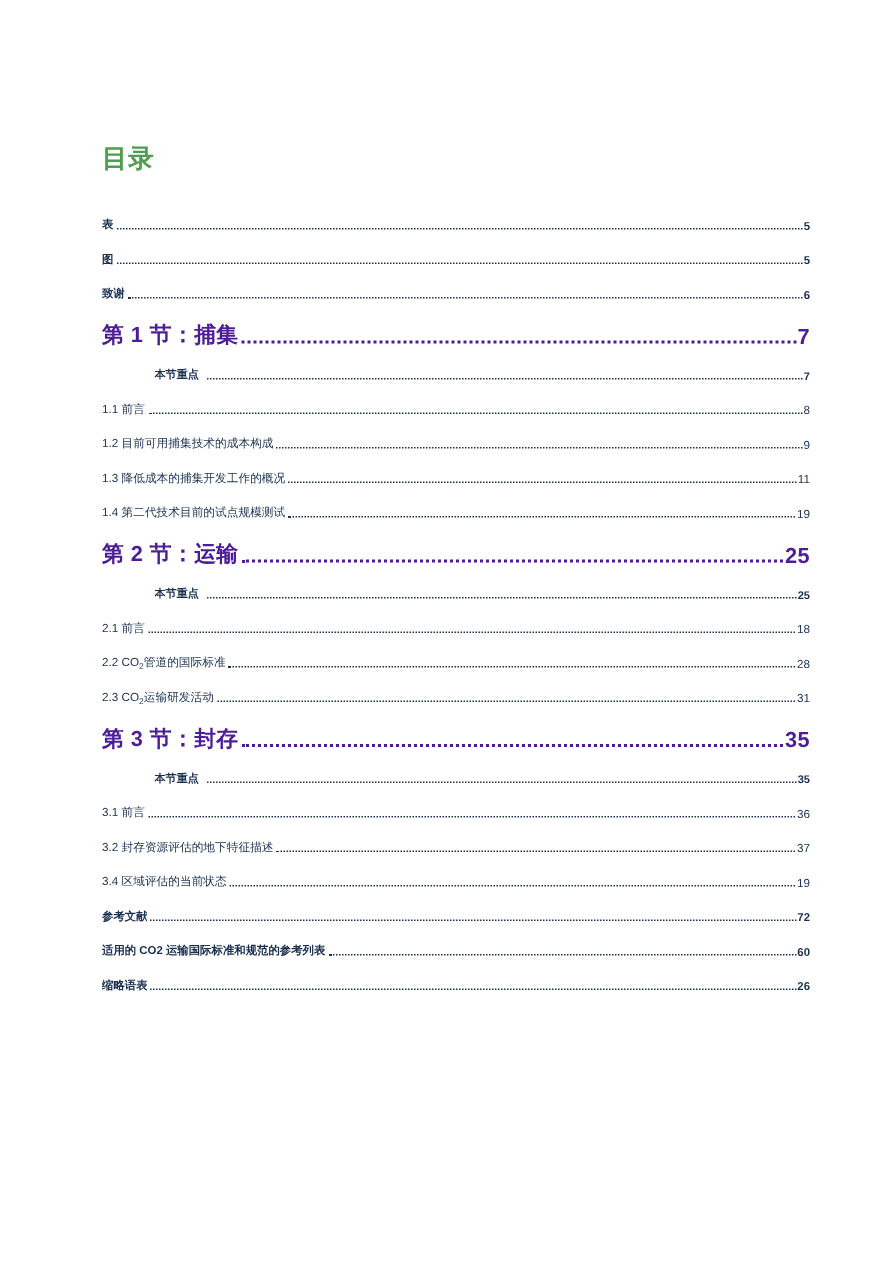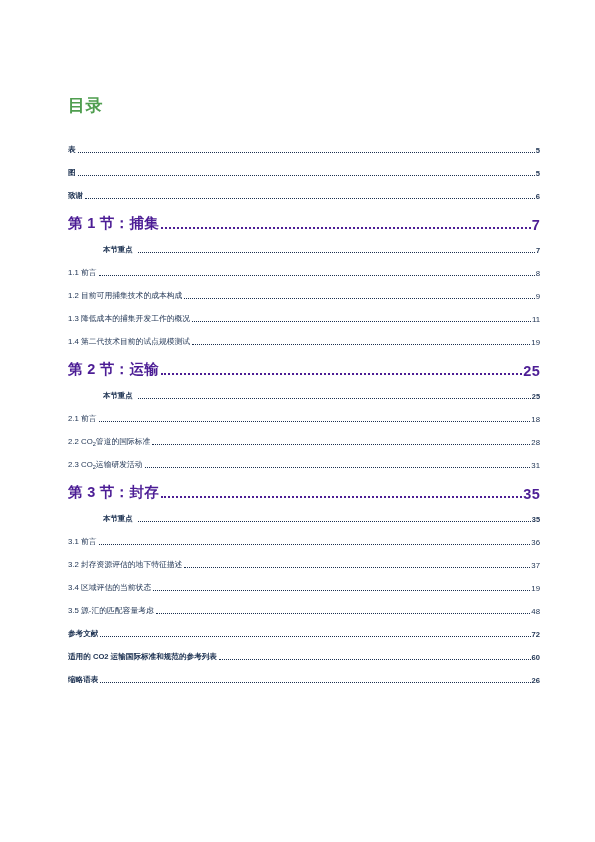--- a/index.html
+++ b/index.html
@@ -217,25 +217,20 @@
       <li class="toc-entry lvl-sub1">
         <span class="entry-label">3.2 封存资源评估的地下特征描述</span>
         <span class="leader"></span>
         <span class="entry-page">37</span>
       </li>
       <li class="toc-entry lvl-sub1">
         <span class="entry-label">3.4 区域评估的当前状态</span>
         <span class="leader"></span>
         <span class="entry-page">19</span>
       </li>
-      <li class="toc-entry lvl-sub1">
-        <span class="entry-label">3.5 源-汇的匹配容量考虑</span>
-        <span class="leader"></span>
-        <span class="entry-page">48</span>
-      </li>
       <li class="toc-entry lvl-top">
         <span class="entry-label">参考文献</span>
         <span class="leader"></span>
         <span class="entry-page">72</span>
       </li>
       <li class="toc-entry lvl-top">
         <span class="entry-label">适用的 CO2 运输国际标准和规范的参考列表</span>
         <span class="leader"></span>
         <span class="entry-page">60</span>
       </li>

